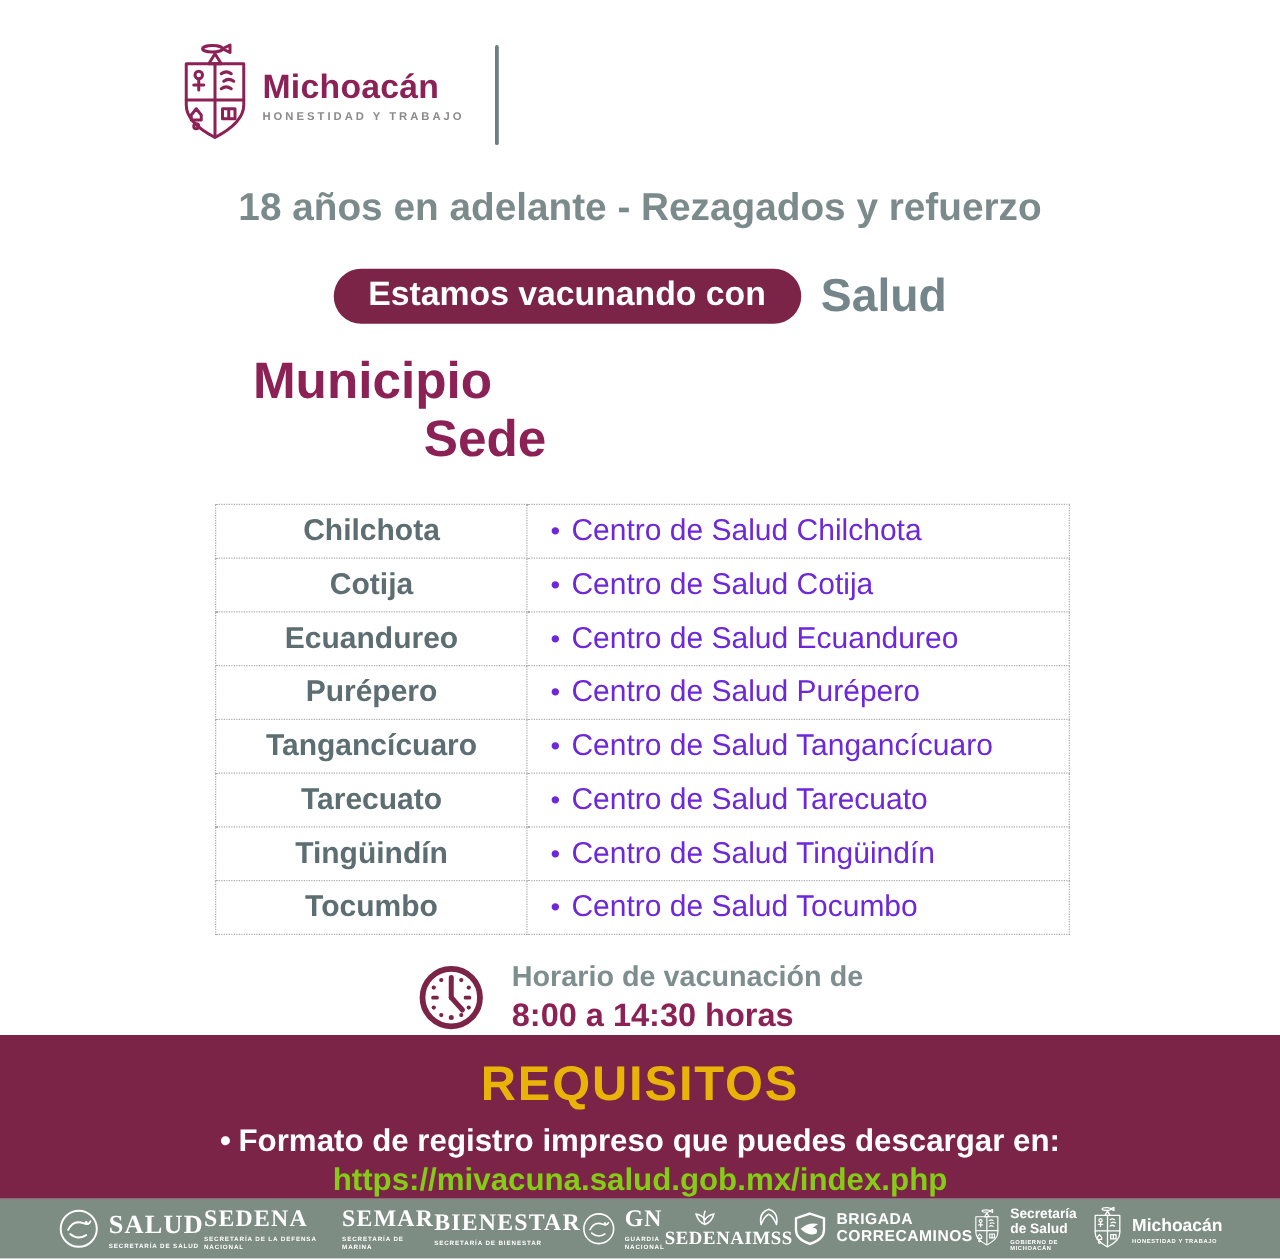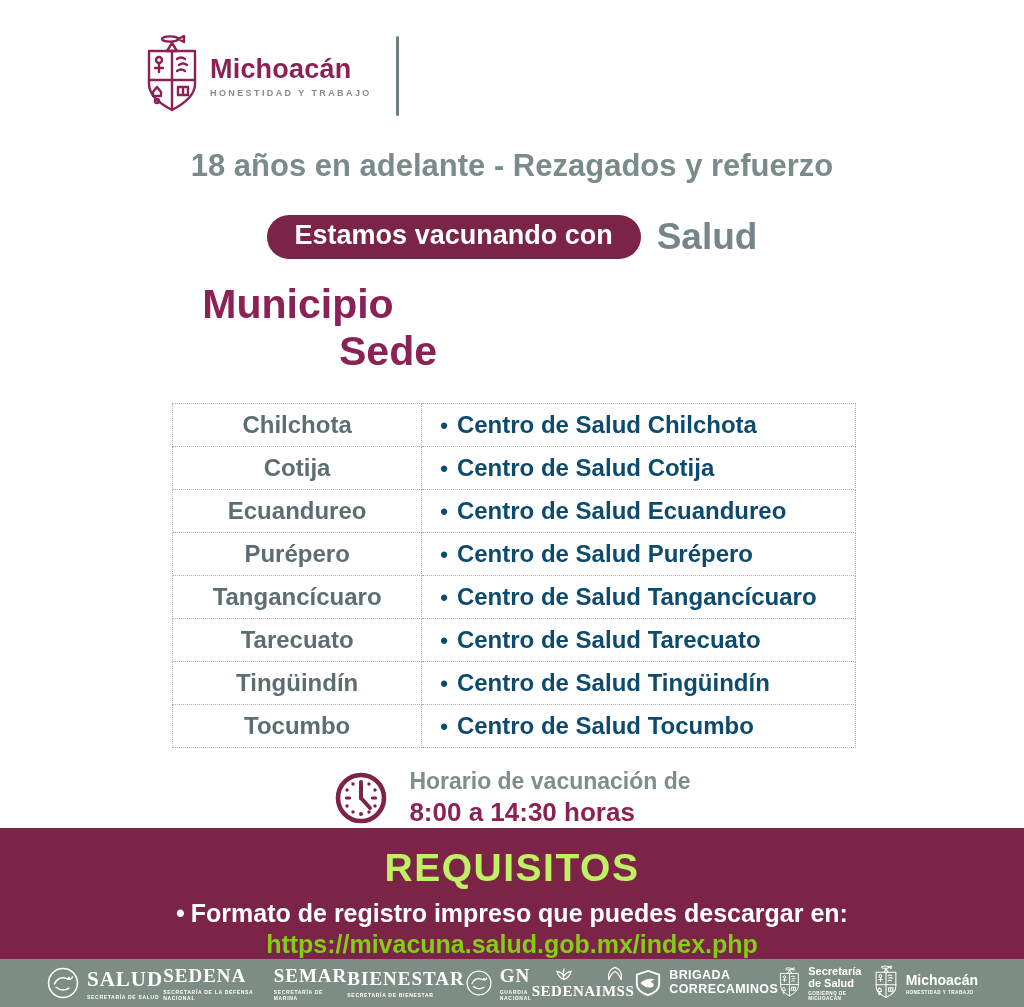--- a/index.html
+++ b/index.html
@@ -28,33 +28,33 @@
   .vaccine{font-size:37px;font-weight:bold;color:#75868a;}
 
   
   .col-headers{margin:22px 0 0 172px;width:684px;display:flex;flex-direction:column;}
   .col-headers .h1{width:252px;text-align:center;}
   .col-headers .h2{width:432px;text-align:center;}
   .col-headers span{font-size:41px;font-weight:bold;color:#8c2156;}
   .muni-table{margin:28px 0 0 172px;width:684px;border-collapse:collapse;}
   .muni-table td{border:1.5px dotted #b0abb0;height:40px;}
   td.muni{width:252px;text-align:center;font-size:24px;font-weight:bold;color:#5d6e73;}
-  td.sede{width:432px;padding-left:18px;font-size:24px;font-weight:bold;color:#0c4a6e;}
+  td.sede{width:432px;padding-left:18px;font-size:24px;font-weight:normal;color:#6d28d9;}
   td.sede .bullet{margin-right:9px;font-size:22px;}
 
   
   .schedule{margin-top:20px;display:flex;justify-content:center;align-items:center;gap:20px;}
   .clock{width:56px;height:56px;color:#7c2348;}
   .sched-line1{font-size:23px;color:#7e8e8e;font-weight:bold;}
   .sched-line2{font-size:26px;color:#8c2156;font-weight:bold;margin-top:2px;}
 
   
   .req-band{margin-top:auto;height:157px;background:#7c2348;text-align:center;
             box-sizing:border-box;padding-top:18px;}
-  .req-title{font-size:39px;font-weight:bold;color:#bef264;letter-spacing:1.5px;}
+  .req-title{font-size:39px;font-weight:bold;color:#eab308;letter-spacing:1.5px;}
   .req-item{margin-top:9px;font-size:25px;font-weight:bold;color:#ffffff;}
   .req-item .bullet{margin-right:6px;}
   .req-url{font-size:25px;font-weight:bold;color:#84cc16;margin-top:2px;}
 
   
   .gov-bar{height:67px;background:#7e8d84;display:flex;align-items:center;
            justify-content:space-between;padding:0 46px;color:#ffffff;}
   .gov-item{display:flex;align-items:center;gap:7px;color:#ffffff;}
   .gov-stack{display:flex;flex-direction:column;align-items:center;gap:2px;}
   .gov-name{font-family:"Liberation Serif",serif;font-weight:bold;letter-spacing:1px;}

